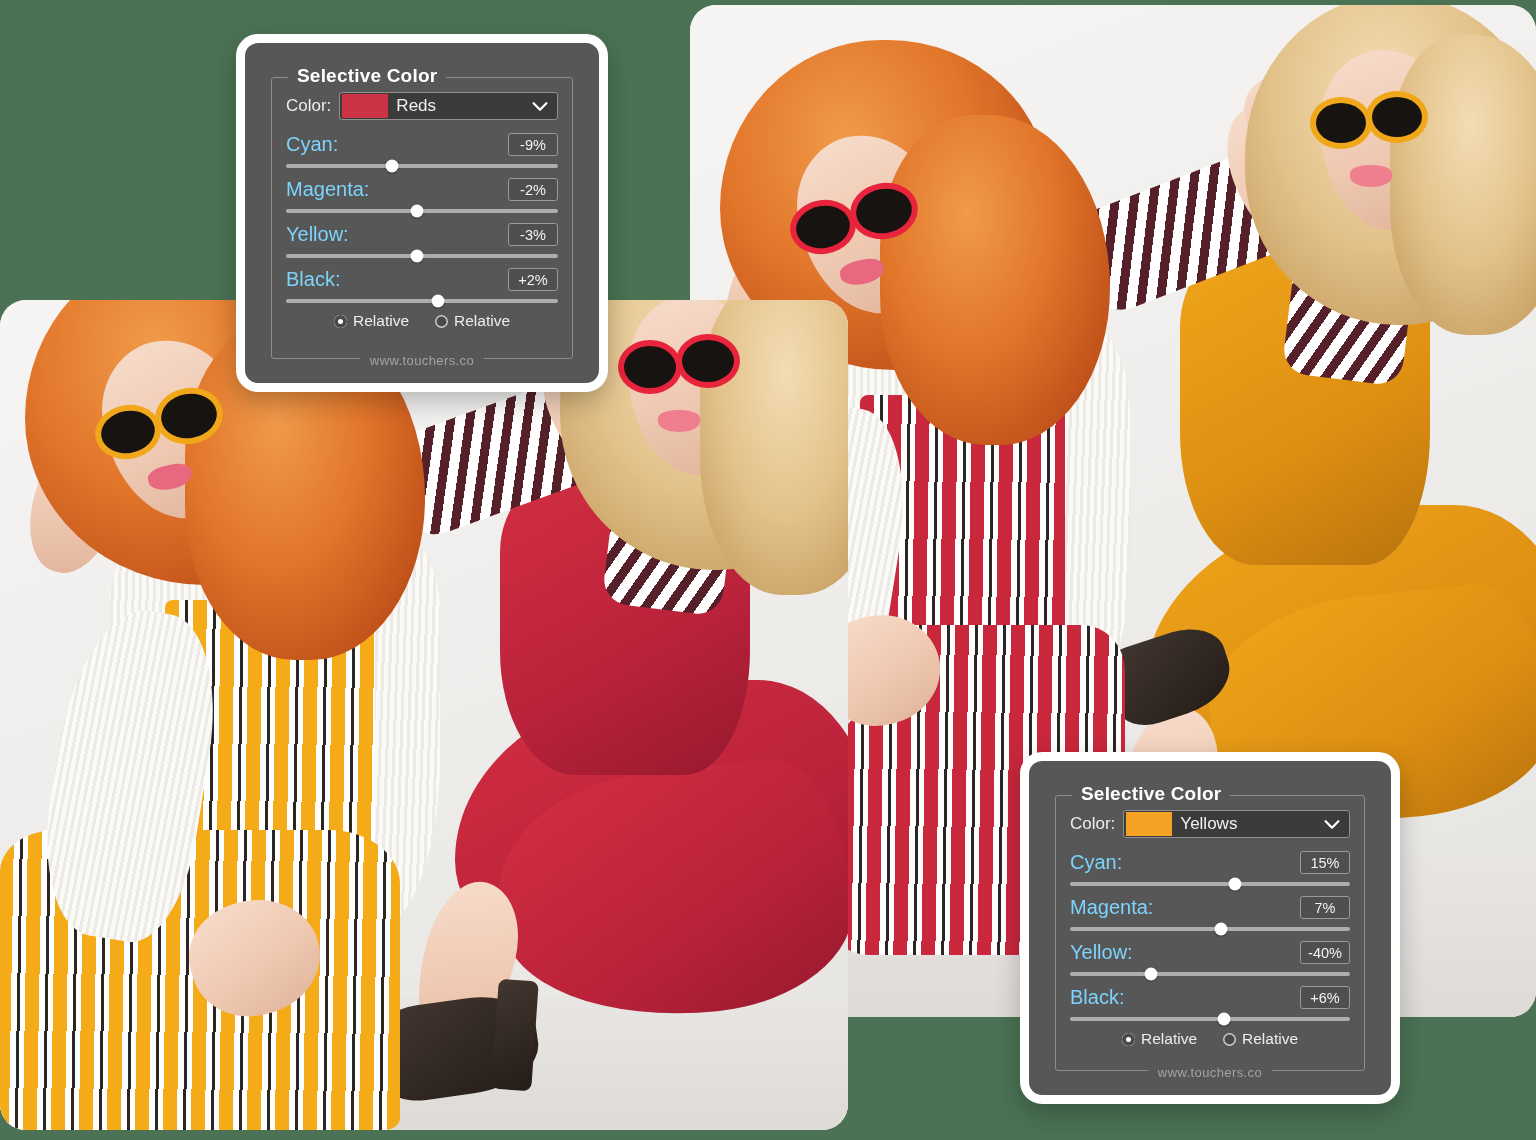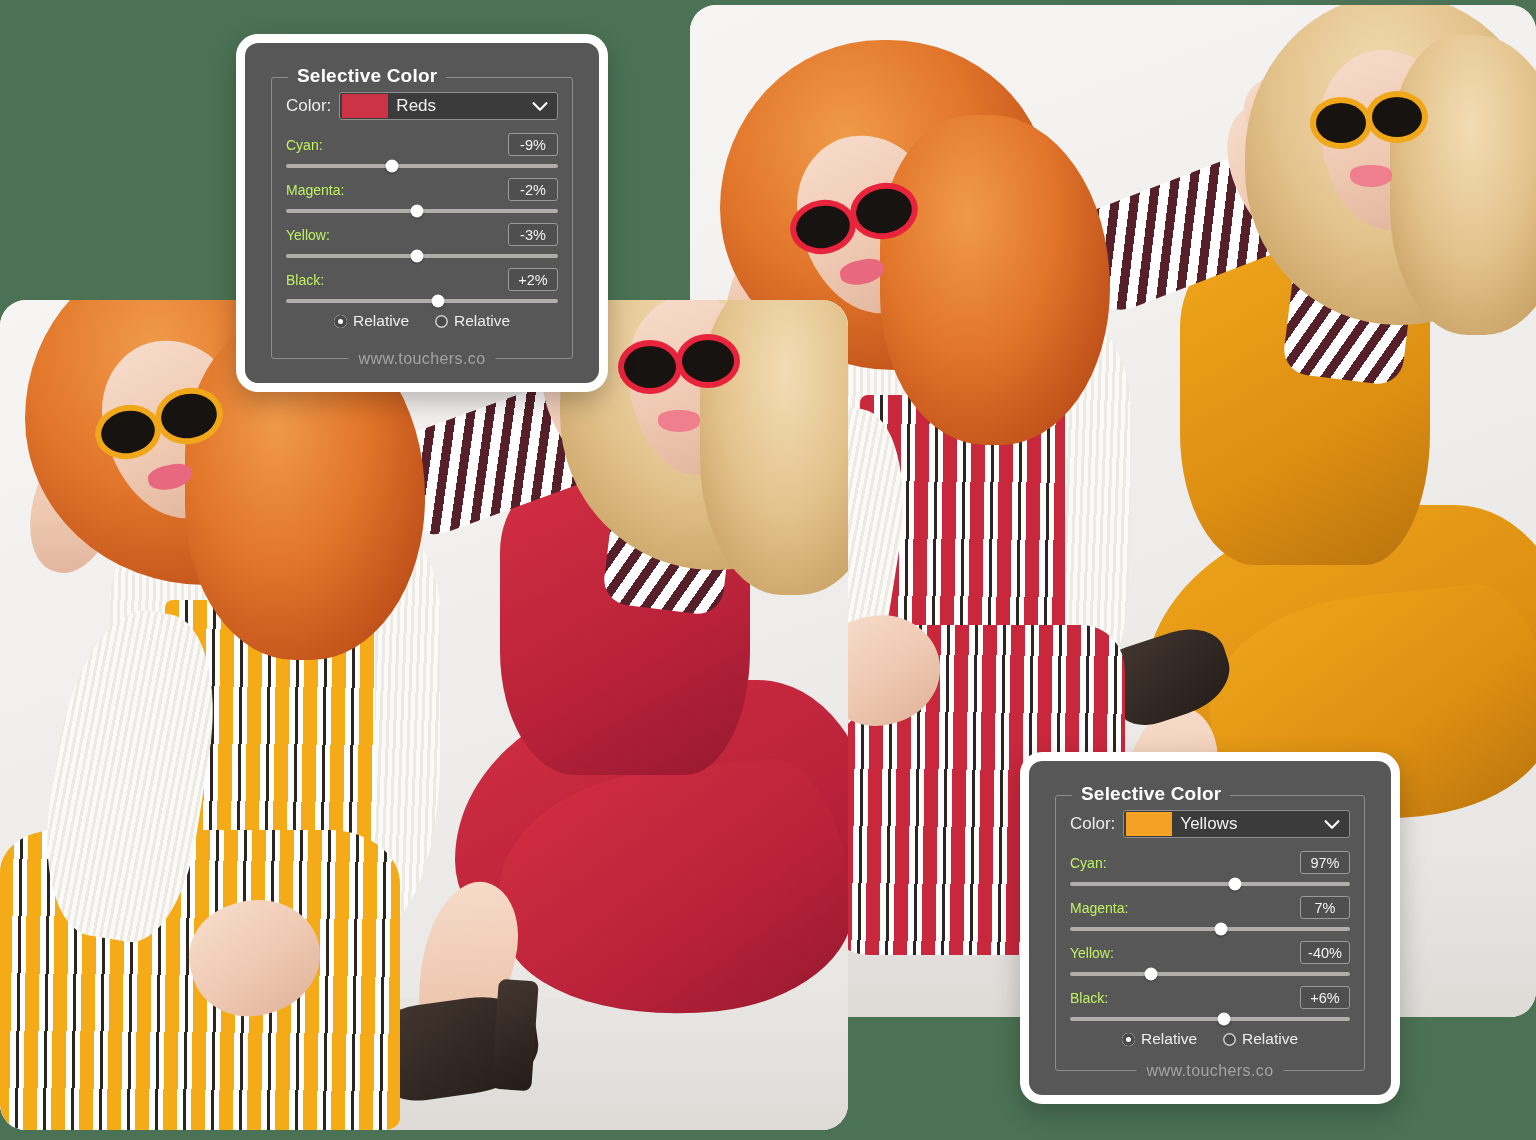--- a/index.html
+++ b/index.html
@@ -94,21 +94,21 @@
     letter-spacing: .2px;
     white-space: nowrap;
   }
   .sc-watermark {
     position: absolute;
     left: 50%; transform: translateX(-50%);
     bottom: -10px;
     background: #575757;
     padding: 0 10px;
     color: #a3a3a3;
-    font-size: 16px;
+    font-size: 13px;
     letter-spacing: .4px;
     white-space: nowrap;
   }
   .sc-body { position: absolute; left: 14px; right: 14px; top: 14px; bottom: 18px; }
 
   .row-color { display: flex; align-items: center; gap: 8px; margin-bottom: 12px; }
   .lbl-color { color: #ededed; font-size: 17px; white-space: nowrap; }
   .dropdown {
     flex: 1;
     height: 28px;
@@ -125,21 +125,21 @@
     content:""; position:absolute; inset:0;
     background-image: radial-gradient(rgba(255,255,255,.055) 0.6px, transparent 0.7px);
     background-size: 4px 4px; pointer-events:none;
   }
   .swatch { width: 46px; height: 24px; margin: 0 8px 0 2px; flex: none; }
   .dd-text { color: #f0f0f0; font-size: 17px; flex: 1; }
   .chev { width: 22px; height: 22px; flex: none; display:block; }
 
   .slider-block { margin-bottom: 4px; }
   .slider-head { display: flex; align-items: center; justify-content: space-between; height: 25px; }
-  .slider-label { color: #bef264; font-size: 14px; }
+  .slider-label { color: #7dd3fc; font-size: 20px; }
   .value-box {
     min-width: 50px;
     height: 23px;
     background: #4f4f4f;
     border: 1px solid #9a9a9a;
     border-radius: 3px;
     color: #f2f2f2;
     font-size: 14.5px;
     display: flex; align-items: center; justify-content: center;
     padding: 0 6px;
@@ -343,21 +343,21 @@
           <span class="dd-text">Yellows</span>
           <svg class="chev" viewBox="0 0 24 24">
             <path d="M5 9 L12 16 L19 9" fill="none" stroke="#ffffff" stroke-width="2.4" stroke-linecap="round" stroke-linejoin="round"></path>
           </svg>
         </div>
       </div>
 
       <div class="slider-block">
         <div class="slider-head">
           <span class="slider-label">Cyan:</span>
-          <span class="value-box">97%</span>
+          <span class="value-box">15%</span>
         </div>
         <div class="track">
           <span class="knob" style="left: 59%;"></span>
         </div>
       </div>
 
       <div class="slider-block">
         <div class="slider-head">
           <span class="slider-label">Magenta:</span>
           <span class="value-box">7%</span>

